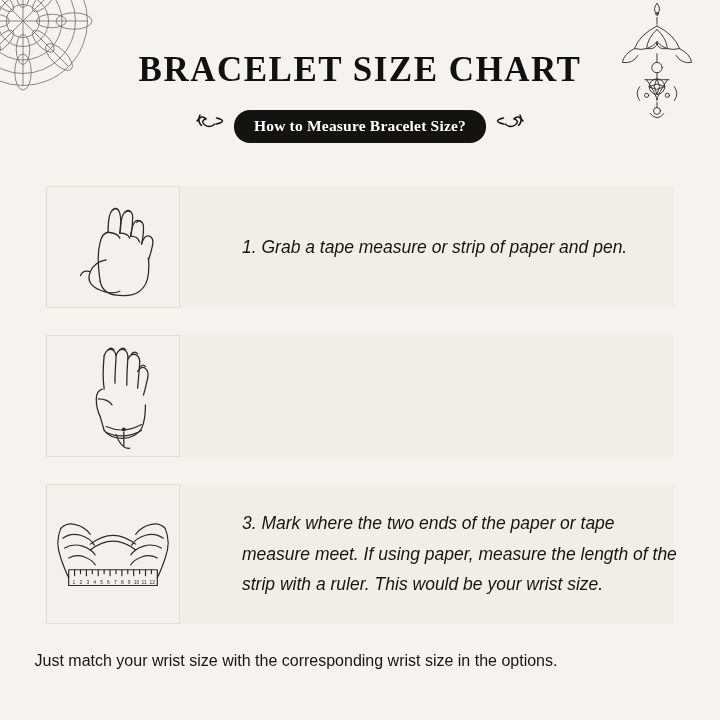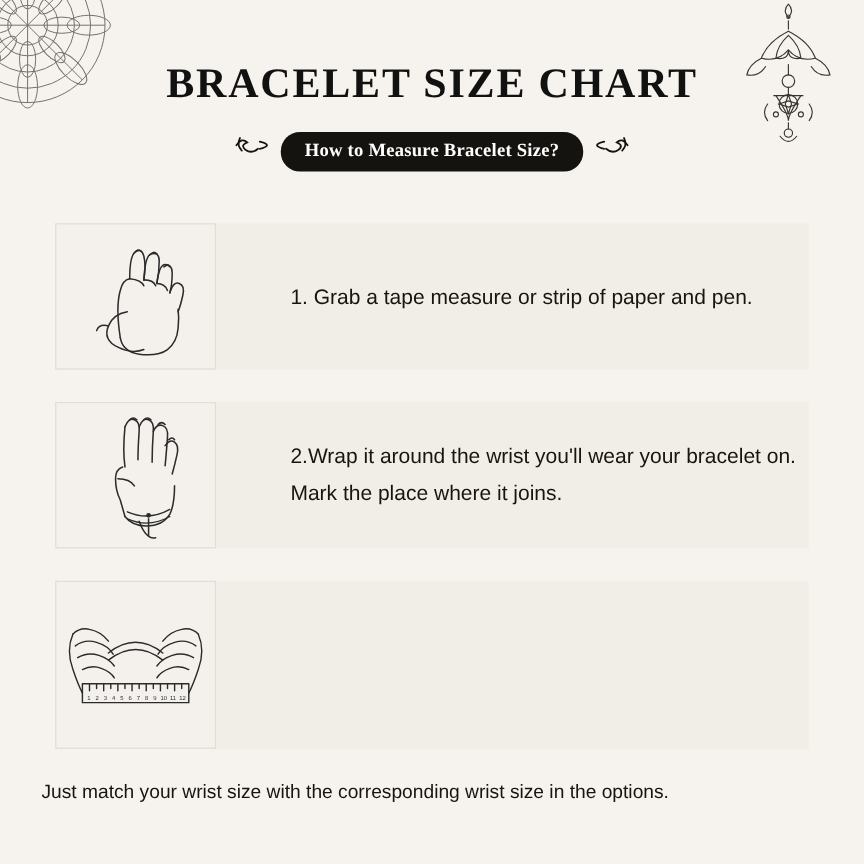--- a/index.html
+++ b/index.html
@@ -116,20 +116,21 @@
 
   .step-text {
     position: relative;
     flex: 1;
     display: flex;
     align-items: center;
     padding: 0 40px 0 62px;
     font-size: 17.5px;
     line-height: 1.75;
     color: #16150f;
+    font-style: italic;
   }
   .step1 .thumb { height: 122px; }
   .step2 .thumb { height: 122px; }
   .step3 .thumb { height: 140px; }
 
   .footer-note {
     position: absolute;
     left: 0;
     top: 652px;
     width: 592px;
@@ -271,21 +272,20 @@
             <path d="M95 31 q3-3 5 0"></path>
 
             <path d="M60 92 q18 8 36 -2" stroke-width="1.1"></path>
             <path d="M60 98 q18 8 36 -2" stroke-width="1.1"></path>
             <path d="M78 98 v14"></path>
             <path d="M70 100 q6 16 14 14"></path>
             <circle cx="78" cy="95" r="1.4" fill="#2b2b2b"></circle>
           </g>
         </svg>
       </div>
-      <div class="step-text">2.Wrap it around the wrist you'll wear your bracelet on. Mark the place where it joins.</div>
     </div>
 
     <div class="step step3">
       <div class="step-band"></div>
       <div class="thumb">
         <svg viewBox="0 0 134 140">
           <g fill="none" stroke="#2b2b2b" stroke-width="1.2" stroke-linecap="round" stroke-linejoin="round">
 
             <path d="M14 44 q6-6 14-4 q10 2 16 10"></path>
             <path d="M16 54 q8-6 18-3 q10 3 14 10"></path>
@@ -314,18 +314,19 @@
               <text x="68" y="100">7</text>
               <text x="75" y="100">8</text>
               <text x="82" y="100">9</text>
               <text x="88" y="100">10</text>
               <text x="96" y="100">11</text>
               <text x="104" y="100">12</text>
             </g>
           </g>
         </svg>
       </div>
+      <div class="step-text">3. Mark where the two ends of the paper or tape measure meet. If using paper, measure the length of the strip with a ruler. This would be your wrist size.</div>
     </div>
 
   </div>
 
   <div class="footer-note">Just match your wrist size with the corresponding wrist size in the options.</div>
 </div>
 
 </body></html>

